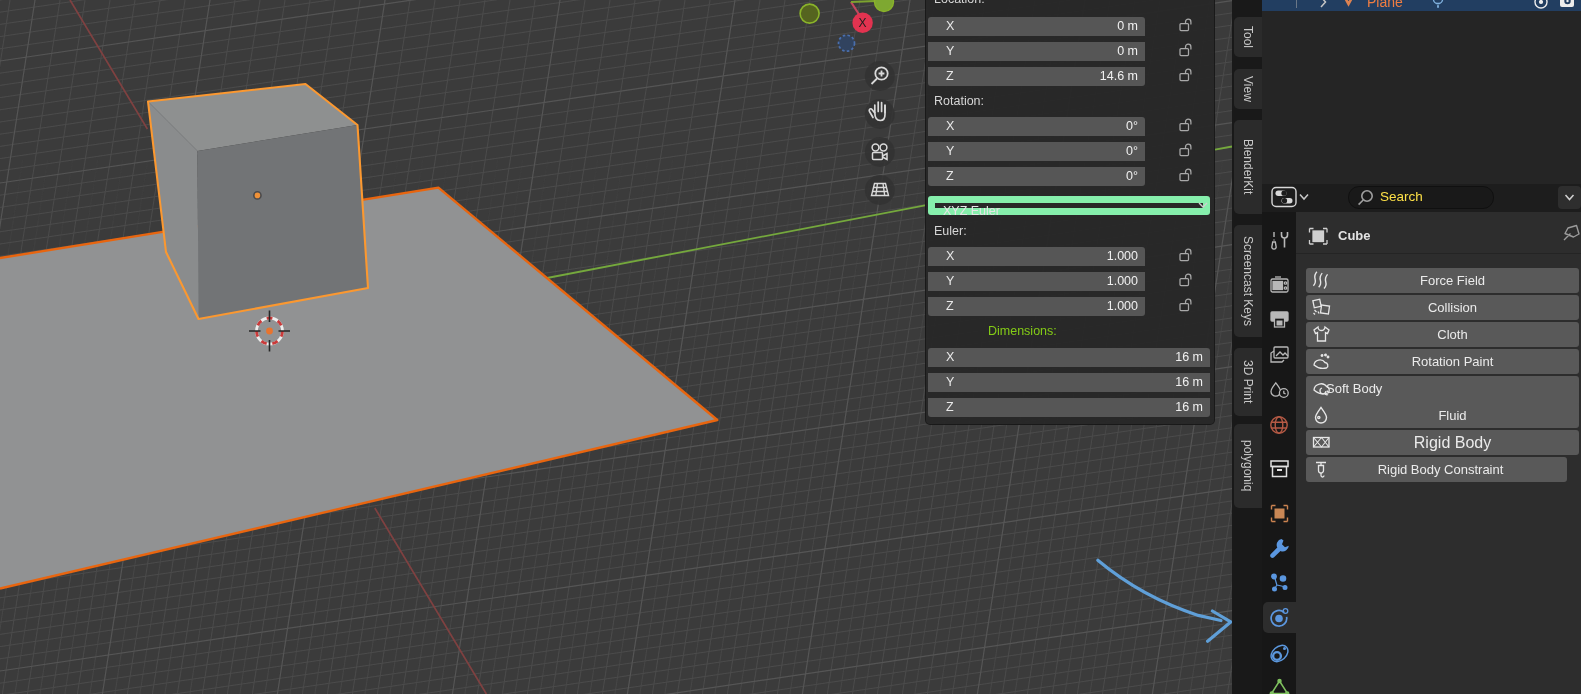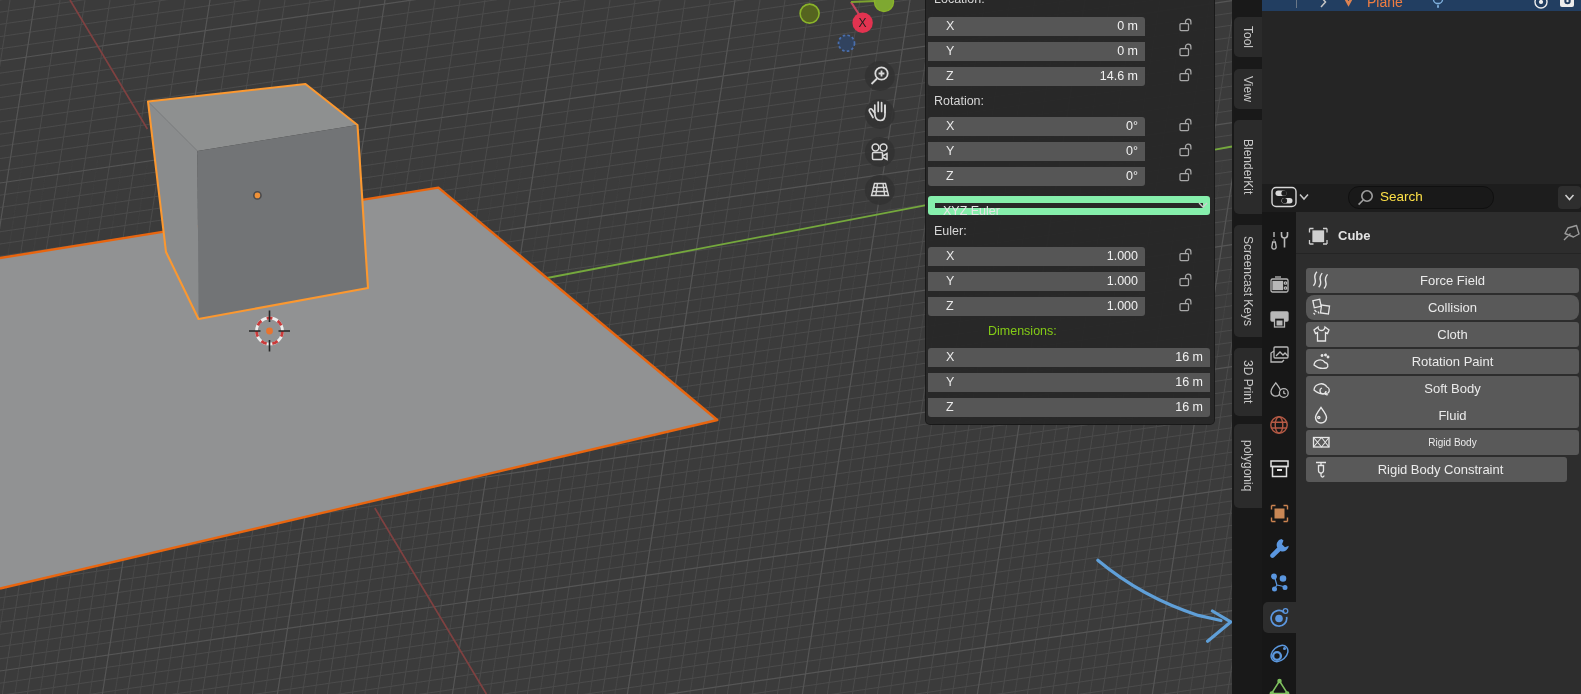--- a/index.html
+++ b/index.html
@@ -157,26 +157,26 @@
     <div style="position:absolute;left:1348px;top:186px;width:146px;height:23px;background:#191919;border:1px solid #101010;border-radius:11px;box-sizing:border-box;">
       <span style="position:absolute;left:31px;top:2px;color:#fde047;font-size:13.5px;">Search</span>
     </div>
     <div style="position:absolute;left:1558px;top:186px;width:23px;height:23px;background:#2e2e2e;border-radius:4px;"></div>
     <div style="position:absolute;left:1262px;top:212px;width:34px;height:482px;background:#171717;"></div>
     <div style="position:absolute;left:1296px;top:212px;width:285px;height:482px;background:#2d2d2d;"></div>
     <div style="position:absolute;left:1263px;top:602px;width:33px;height:31px;background:#2d2d2d;border-radius:5px 0 0 5px;"></div>
     <div style="position:absolute;left:1338px;top:228px;color:#e3e3e3;font-size:13px;font-weight:bold;">Cube</div>
     <div style="position:absolute;left:1296px;top:253px;width:285px;height:1px;background:#242424;"></div>
     <div style="position:absolute;left:1306px;top:268px;width:253px;padding-left:20px;height:25px;background:#595959;border-radius:3px;text-align:center;color:#ebebeb;font-size:13px;line-height:25px;">Force Field</div>
-    <div style="position:absolute;left:1306px;top:295px;width:253px;padding-left:20px;height:25px;background:#595959;border-radius:8px;text-align:center;color:#ebebeb;font-size:13px;line-height:25px;">Collision</div>
+    <div style="position:absolute;left:1306px;top:295px;width:253px;padding-left:20px;height:25px;background:#595959;border-radius:3px;text-align:center;color:#ebebeb;font-size:13px;line-height:25px;">Collision</div>
     <div style="position:absolute;left:1306px;top:322px;width:253px;padding-left:20px;height:25px;background:#595959;border-radius:3px;text-align:center;color:#ebebeb;font-size:13px;line-height:25px;">Cloth</div>
     <div style="position:absolute;left:1306px;top:349px;width:253px;padding-left:20px;height:25px;background:#595959;border-radius:3px;text-align:center;color:#ebebeb;font-size:13px;line-height:25px;">Rotation Paint</div>
-    <div style="position:absolute;left:1306px;top:376px;width:253px;padding-left:20px;height:37px;background:#595959;border-radius:3px;text-align:center;color:#ebebeb;font-size:13px;line-height:25px;">Soft Body</div>
+    <div style="position:absolute;left:1306px;top:376px;width:253px;padding-left:20px;height:37px;background:#595959;border-radius:3px;color:#ebebeb;font-size:13px;line-height:25px;">Soft Body</div>
     <div style="position:absolute;left:1306px;top:403px;width:253px;padding-left:20px;height:25px;background:#595959;border-radius:3px;text-align:center;color:#ebebeb;font-size:13px;line-height:25px;">Fluid</div>
-    <div style="position:absolute;left:1306px;top:430px;width:253px;padding-left:20px;height:25px;background:#595959;border-radius:3px;text-align:center;color:#ebebeb;font-size:10px;line-height:25px;">Rigid Body</div>
+    <div style="position:absolute;left:1306px;top:430px;width:253px;padding-left:20px;height:25px;background:#595959;border-radius:3px;text-align:center;color:#ebebeb;font-size:16px;line-height:25px;">Rigid Body</div>
     <div style="position:absolute;left:1306px;top:457px;width:253px;padding-left:8px;height:25px;background:#595959;border-radius:3px;text-align:center;color:#ebebeb;font-size:13px;line-height:25px;">Rigid Body Constraint</div>
 <svg width="1581" height="694" style="position:absolute;left:0;top:0;pointer-events:none">
       <g transform="translate(1185,24)" stroke="#a9a9a9" stroke-width="1.25" fill="none">
 <rect x="-5" y="-0.5" width="8.5" height="7" rx="1"></rect>
         <path d="M0.5 -0.5 v-1.6 a2.7 2.7 0 0 1 5.4 0 v2.6"></path>
       </g>
       <g transform="translate(1185,49)" stroke="#a9a9a9" stroke-width="1.25" fill="none">
 <rect x="-5" y="-0.5" width="8.5" height="7" rx="1"></rect>
         <path d="M0.5 -0.5 v-1.6 a2.7 2.7 0 0 1 5.4 0 v2.6"></path>
       </g>

